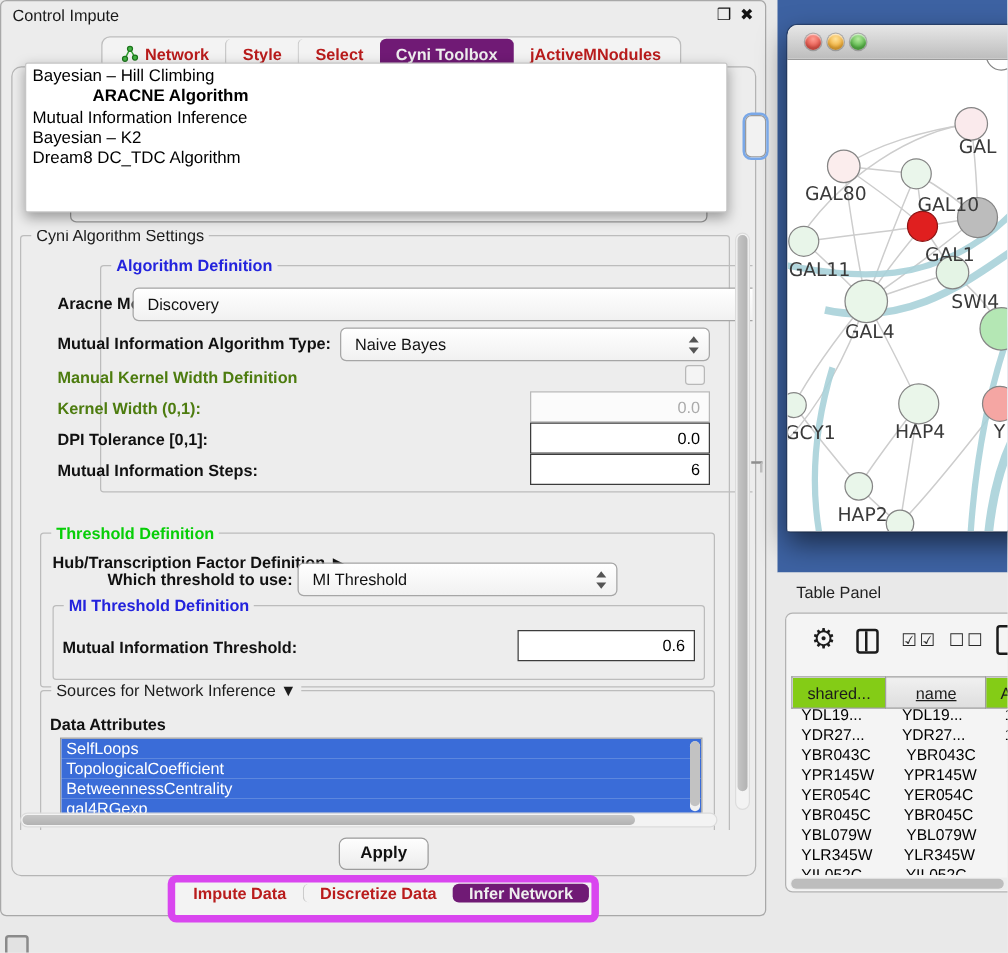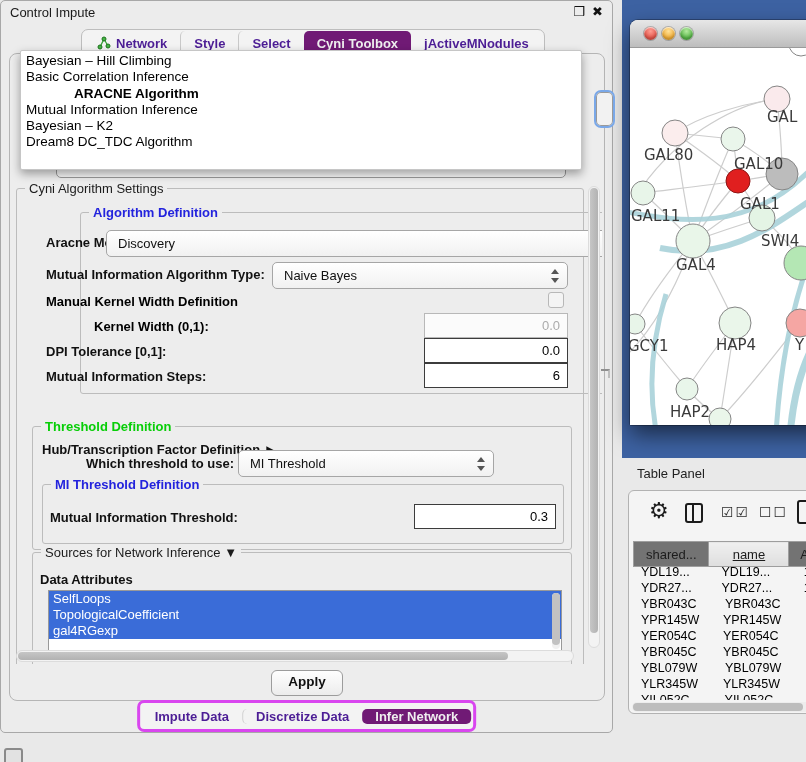--- a/index.html
+++ b/index.html
@@ -22,21 +22,21 @@
   #float-icon{right:27px;font-weight:400;}
   #close-icon{right:9px;font-weight:700;}
 
   
   .tabstrip{
     left:80px;top:28px;height:24px;display:flex;align-items:stretch;
     background:#f3f3f3;border:1px solid #bdbdbd;border-radius:7px;padding:1px 2px;z-index:5;
   }
   .tab{
     display:flex;align-items:center;gap:5px;padding:0 13px;
-    font-size:13px;font-weight:700;color:#4c1d95;border-radius:5px;white-space:nowrap;
+    font-size:13px;font-weight:700;color:#b91c1c;border-radius:5px;white-space:nowrap;
   }
   .tab + .tab{border-left:1px solid #c9c9c9;}
   .tab.selected{background:#701a75;color:#efefef;border-left:none;}
   .tab.selected + .tab{border-left:none;}
 
   
   #content-panel{
     left:8px;top:52px;width:594px;height:646px;
     background:#ededed;border:1px solid #b5b5b5;border-radius:8px;
   }
@@ -66,21 +66,21 @@
     left:4px;top:130px;width:588px;height:480px;overflow:hidden;background:#ededed;
   }
   .groupbox{position:absolute;border:1px solid #bcbcbc;border-radius:3px;}
   .legend{
     position:absolute;top:-8px;left:8px;background:#ededed;padding:0 4px;
     font-size:13px;color:#1c1c1c;white-space:nowrap;
   }
   .legend.blue{color:#2323dd;font-weight:700;}
   .legend.green{color:#07ce07;font-weight:700;}
   .fld-label{position:absolute;font-size:13px;font-weight:700;color:#111;white-space:nowrap;}
-  .fld-label.disabled{color:#000000;}
+  .fld-label.disabled{color:#4d7c0f;}
 
   .combo{
     position:absolute;height:27px;background:linear-gradient(#ffffff,#f1f1f1);
     border:1px solid #a6a6a6;border-radius:5px;box-sizing:border-box;cursor:default;
   }
   .combo .combo-text{position:absolute;left:11px;top:5px;font-size:13px;color:#111;}
   .combo .stepper{position:absolute;right:8px;top:5px;width:9px;height:16px;}
   .stepper::before,.stepper::after{
     content:"";position:absolute;left:1px;border-left:4px solid transparent;border-right:4px solid transparent;
   }
@@ -112,22 +112,22 @@
   .hub-row{position:absolute;font-size:13px;font-weight:600;color:#111;}
   .hub-arrow{font-size:12px;position:relative;top:0;margin-left:6px;}
 
   #apply-btn{
     left:261px;top:616px;width:70px;height:24px;
     background:linear-gradient(#fefefe,#ececec);border:1px solid #9c9c9c;border-radius:6px;
     font-size:13.5px;font-weight:700;color:#111;text-align:center;line-height:22px;cursor:default;
   }
 
   .bottom-tabstrip{
-    left:50%;top:699px;transform:translateX(-50%);height:24px;display:flex;align-items:center;
-    background:#f3f3f3;border:3px solid #d946ef;border-radius:7px;padding:1px 2px;white-space:nowrap;
+    left:50%;top:699px;transform:translateX(-50%);height:24px;display:flex;align-items:flex-start;
+    background:#f3f3f3;border:6px solid #d946ef;border-radius:7px;padding:1px 2px;white-space:nowrap;
   }
 
   
   #desktop{left:622px;top:0;width:184px;height:458px;background:#3d62a2;}
   #net-window{
     left:8px;top:20px;width:200px;height:405px;border-radius:8px 8px 2px 2px;
     box-shadow:0 10px 22px rgba(0,0,0,.55),0 0 0 1px rgba(0,0,0,.28);background:#fff;
   }
   .net-titlebar{
     position:absolute;left:0;top:0;right:0;height:27px;
@@ -150,21 +150,21 @@
   .col-icon{position:absolute;left:56px;top:12px;width:14px;height:16px;border:2px solid #1b1b1b;border-radius:3px;}
   .col-icon::after{content:"";position:absolute;left:5px;top:0;bottom:0;width:2px;background:#1b1b1b;}
   .check-icon{position:absolute;top:13px;font-size:14px;color:#2a2a2a;letter-spacing:2px;}
   .doc-icon{position:absolute;left:168px;top:9px;width:15px;height:20px;border:2px solid #1b1b1b;border-radius:3px;background:#f4f4f4;}
 
   table.tp{border-collapse:collapse;position:absolute;left:4px;top:50px;table-layout:fixed;}
   table.tp th{
     height:22px;font-size:13px;font-weight:400;color:#1c1c1c;text-align:center;
     border:1px solid #9e9e9e;background:linear-gradient(#f0f0f0,#dedede);overflow:hidden;white-space:nowrap;
   }
-  table.tp th.hl{background:#737373;}
+  table.tp th.hl{background:#84cc16;}
   #tp-rows{position:absolute;left:4px;top:73px;width:184px;height:136px;overflow:hidden;font-size:12.5px;color:#000;}
   .tp-row{display:flex;height:16px;line-height:16px;white-space:nowrap;}
   .tp-row .c1{width:74px;padding-left:8px;overflow:hidden;}
   .tp-row .c2{width:80px;padding-left:10px;overflow:hidden;}
   .tp-row .c3{padding-left:6px;overflow:hidden;}
   .tp-hscroll{position:absolute;left:3px;top:211px;width:182px;height:10px;background:#ededed;border-radius:5px;}
   .tp-hscroll .thumb{position:absolute;left:1px;top:1px;width:170px;height:8px;background:#bdbdbd;border-radius:4px;}
 
   #mini-icon{left:4px;top:748px;width:15px;height:16px;border:2px solid #8a8a8a;border-radius:3px;background:#e2e2e2;}
   #divider-grip{left:601px;top:369px;width:7px;height:7px;border-top:2px solid #8f8f8f;border-right:2px solid #bdbdbd;}
@@ -206,21 +206,20 @@
   </div>
 
   <div id="content-panel" class="abs">
 
     <div id="obscured-button" class="abs"></div>
     <div id="obscured-combo" class="abs"></div>
 
     <div id="algo-dropdown" class="abs">
       <div id="algo-list">
           <div class="dd-item">Bayesian – Hill Climbing</div>
-          <div class="dd-item">Basic Correlation Inference</div>
           <div class="dd-item bold">ARACNE Algorithm</div>
           <div class="dd-item">Mutual Information Inference</div>
           <div class="dd-item">Bayesian – K2</div>
           <div class="dd-item">Dream8 DC_TDC Algorithm</div>
         </div>
     </div>
 
     <div id="settings-viewport" class="abs">
 
       <div class="groupbox" style="left:2px;top:4px;width:566px;height:600px;">
@@ -235,21 +234,21 @@
         <span class="combo-text">Discovery</span>
         <span class="stepper"></span>
       </div>
       <span class="fld-label" style="left:32px;top:83px;">Mutual Information Algorithm Type:</span>
       <div class="combo" style="left:258px;top:78px;width:296px;">
         <span class="combo-text">Naive Bayes</span>
         <span class="stepper"></span>
       </div>
       <span class="fld-label disabled" style="left:32px;top:110px;">Manual Kernel Width Definition</span>
       <div class="checkbox" style="left:534px;top:108px;"></div>
-      <span class="fld-label disabled" style="left:32px;top:135px;margin-left:48px;">Kernel Width (0,1):</span>
+      <span class="fld-label disabled" style="left:32px;top:135px;">Kernel Width (0,1):</span>
       <div class="tfield disabled" style="left:410px;top:129px;width:144px;">0.0</div>
       <span class="fld-label" style="left:32px;top:160px;">DPI Tolerance [0,1]:</span>
       <div class="tfield" style="left:410px;top:154px;width:144px;">0.0</div>
       <span class="fld-label" style="left:32px;top:185px;">Mutual Information Steps:</span>
       <div class="tfield" style="left:410px;top:179px;width:144px;">6</div>
 
       <div class="hub-row" style="left:28px;top:222px;margin-top:36px;">
         <span>Hub/Transcription Factor Definition</span><span class="hub-arrow">▶</span>
       </div>
 
@@ -258,29 +257,30 @@
       </div>
       <span class="fld-label" style="left:72px;top:272px;">Which threshold to use:</span>
       <div class="combo" style="left:224px;top:266px;width:256px;">
         <span class="combo-text">MI Threshold</span>
         <span class="stepper"></span>
       </div>
       <div class="groupbox" style="left:28px;top:300px;width:520px;height:58px;">
         <span class="legend blue">MI Threshold Definition</span>
       </div>
       <span class="fld-label" style="left:36px;top:326px;">Mutual Information Threshold:</span>
-      <div class="tfield" style="left:400px;top:320px;width:142px;">0.3</div>
+      <div class="tfield" style="left:400px;top:320px;width:142px;">0.6</div>
 
       <div class="groupbox" style="left:18px;top:368px;width:538px;height:140px;">
         <span class="legend"><span>Sources for Network Inference</span> <span>▼</span></span>
       </div>
       <span class="fld-label" style="left:26px;top:388px;">Data Attributes</span>
       <div id="attr-list" style="left:34px;top:406px;width:512px;height:64px;">
         <div class="attr-item">SelfLoops</div>
           <div class="attr-item">TopologicalCoefficient</div>
+          <div class="attr-item">BetweennessCentrality</div>
           <div class="attr-item">gal4RGexp</div>
           <div class="list-vscroll">
             <div class="thumb"></div>
           </div>
       </div>
 
       <div class="vscroll">
           <div class="thumb"></div>
         </div>
       <div class="hscroll">

